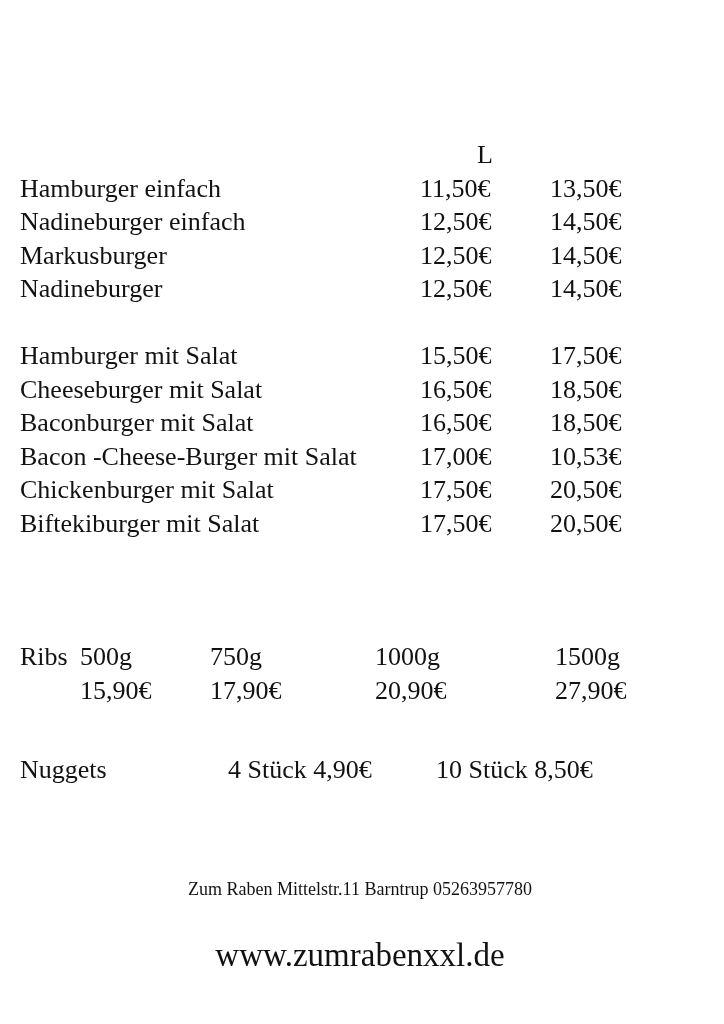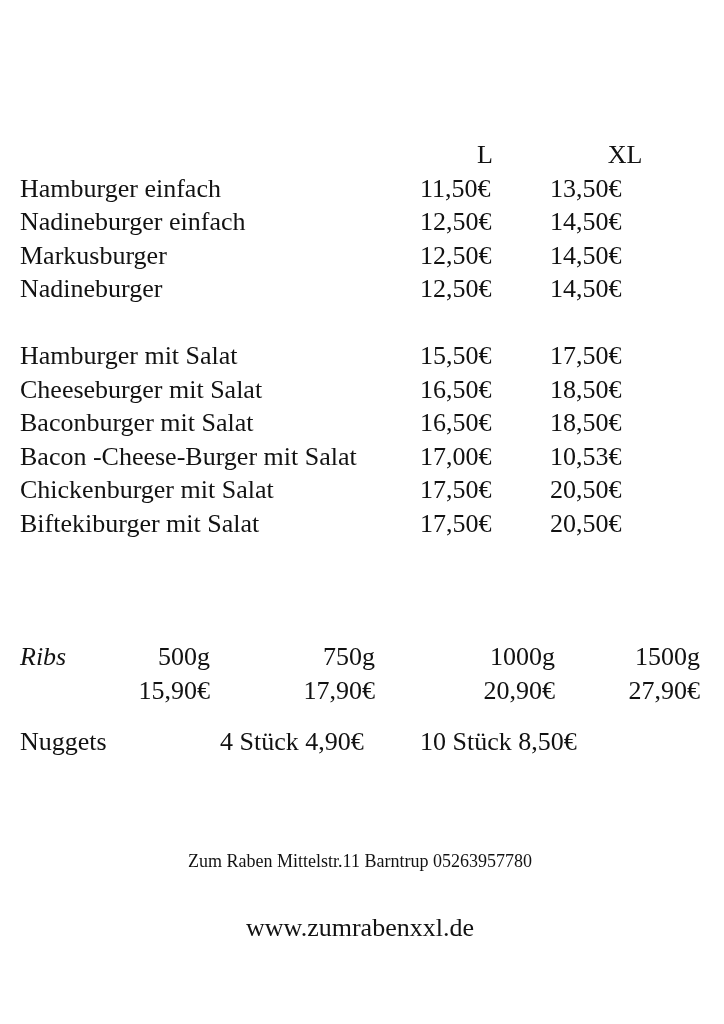--- a/index.html
+++ b/index.html
@@ -35,60 +35,60 @@
 
   
   .ribs { margin-top: 100px; }
   .ribs-row {
     display: grid;
     grid-template-columns: 60px 130px 165px 180px 1fr;
     font-size: 26px;
     line-height: 33.5px;
     white-space: nowrap;
   }
-  .ribs-row .lbl { text-align: left; font-style: italic; }
-  .ribs-row .mid { text-align: right; }
-  .ribs-row .last { text-align: right; }
+  .ribs-row .lbl { text-align: left; }
+  .ribs-row .mid { text-align: left; }
+  .ribs-row .last { text-align: left; }
   .ribs-prices { }
 
   
   .nuggets-row {
-    margin-top: 18px;
+    margin-top: 46px;
     display: grid;
     grid-template-columns: 200px 200px 1fr;
     font-size: 26px;
     line-height: 33.5px;
     white-space: nowrap;
+    gap: 8px;
   }
 
   
   .footer-address {
     margin-top: 86px;
     text-align: center;
     font-size: 18px;
     line-height: 33.5px;
   }
   .footer-website {
     margin-top: 33px;
     text-align: center;
-    font-size: 26px;
+    font-size: 33px;
     line-height: 33.5px;
   }
 </style>
 </head>
 <body>
 
 <div class="page">
 
   <div>
 
     <div class="row">
       <div class="name"></div>
       <div class="col-head">L</div>
-      <div class="col-head">XL</div>
     </div>
 
     <div class="row">
       <div class="name">Hamburger einfach</div>
       <div class="price">11,50€</div>
       <div class="price">13,50€</div>
     </div>
     <div class="row">
       <div class="name">Nadineburger einfach</div>
       <div class="price">12,50€</div>

